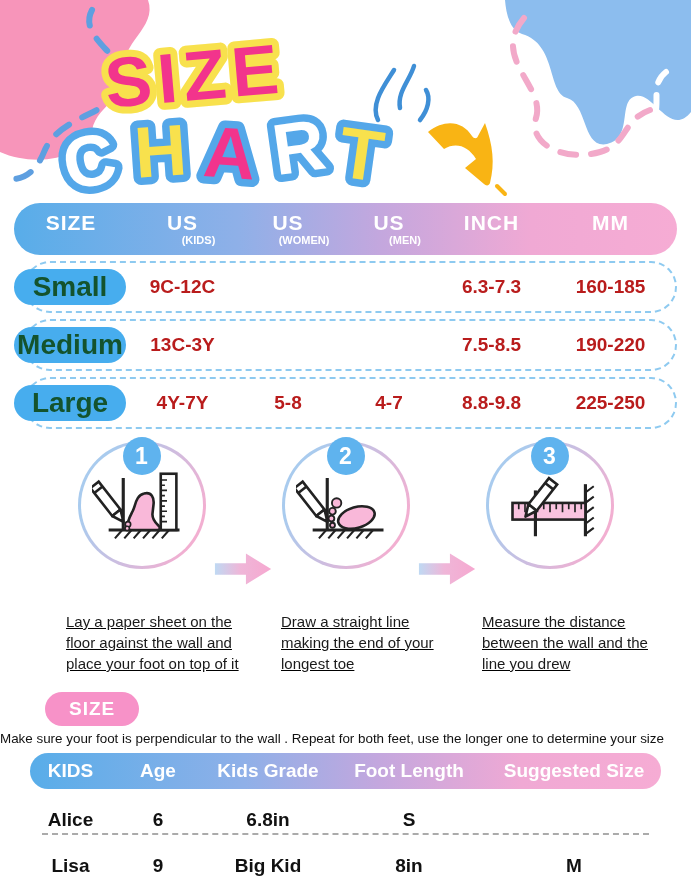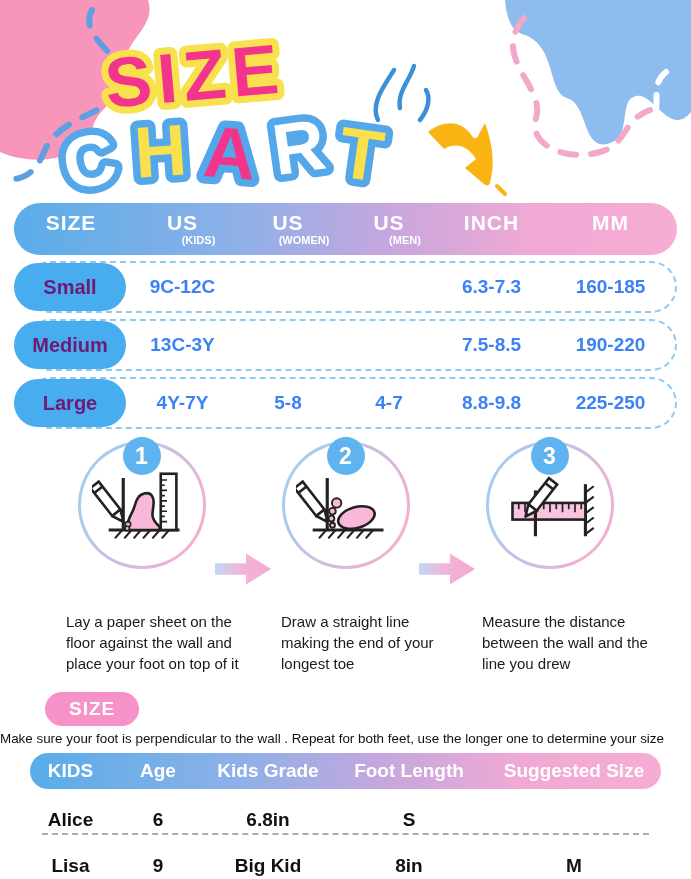--- a/index.html
+++ b/index.html
@@ -11,36 +11,36 @@
   
   .grid6{display:grid;grid-template-columns:114px 109px 102px 100px 105px 1fr;align-items:center;}
   .size-header{margin:0 14px;height:52px;border-radius:26px;
      background:linear-gradient(90deg,#58ADE9 0%,#8FB0E8 34%,#C3A7DE 55%,#F0A9D4 78%,#F6ACD4 100%);}
   .hcell{display:flex;flex-direction:column;align-items:center;justify-content:center;color:#fff;line-height:1;}
   .hcell .l1{font-size:21px;font-weight:800;letter-spacing:1px;}
   .hcell .l2{font-size:11px;font-weight:800;margin-top:2px;min-height:11px;padding-left:32px;}
   .srow{position:relative;height:52px;margin:6px 14px 0;}
   .srow-dash{position:absolute;left:10px;right:0;top:0;bottom:0;border:2px dashed #8ECAF0;border-radius:26px;box-sizing:border-box;}
   .srow-grid{position:absolute;inset:0;}
-  .size-pill{width:112px;height:48px;border-radius:26px;background:#47ADEE;color:#701a75;
-     display:flex;align-items:center;justify-content:center;font-size:20px;font-weight:800;}
-  .val{color:#3b82f6;font-size:19px;font-weight:700;text-align:center;}
+  .size-pill{width:112px;height:36px;border-radius:26px;background:#47ADEE;color:#14532d;
+     display:flex;align-items:center;justify-content:center;font-size:28px;font-weight:800;}
+  .val{color:#b91c1c;font-size:19px;font-weight:700;text-align:center;}
 
   
   .steps{margin-top:12px;display:flex;justify-content:center;align-items:flex-start;gap:7px;}
   .step-circle{position:relative;width:128px;height:128px;border-radius:50%;
      background:linear-gradient(115deg,#A9CBEE 20%,#F2AFD1 85%);}
   .step-inner{position:absolute;inset:3px;background:#fff;border-radius:50%;
      display:flex;align-items:center;justify-content:center;}
   .step-num{position:absolute;top:-4px;left:50%;transform:translateX(-50%);width:38px;height:38px;
      border-radius:50%;background:#5FB3EE;color:#fff;font-weight:800;font-size:23px;
      display:flex;align-items:center;justify-content:center;z-index:2;}
   .step-arrow{margin-top:108px;}
 
-  .step-texts{display:grid;grid-template-columns:215px 201px 1fr;padding-left:66px;padding-right:16px;margin-top:22px;}
+  .step-texts{display:grid;grid-template-columns:215px 201px 1fr;padding-left:66px;padding-right:16px;margin-top:22px;text-decoration:underline;}
   .step-text{font-size:15px;line-height:1.4;color:#1a1a1a;padding-right:24px;}
 
   
   .tips-pill{display:inline-block;margin:18px 0 0 45px;padding:6px 24px;background:#F792C8;
      border-radius:18px;color:#fff;font-size:19px;font-weight:800;letter-spacing:1px;}
   .tips-text{margin-top:5px;font-size:13.4px;color:#111;font-weight:500;}
 
   
   .grid5{display:grid;grid-template-columns:81px 94px 126px 156px 1fr;align-items:center;}
   .kids-header{margin:7px 30px 0;height:36px;border-radius:18px;

